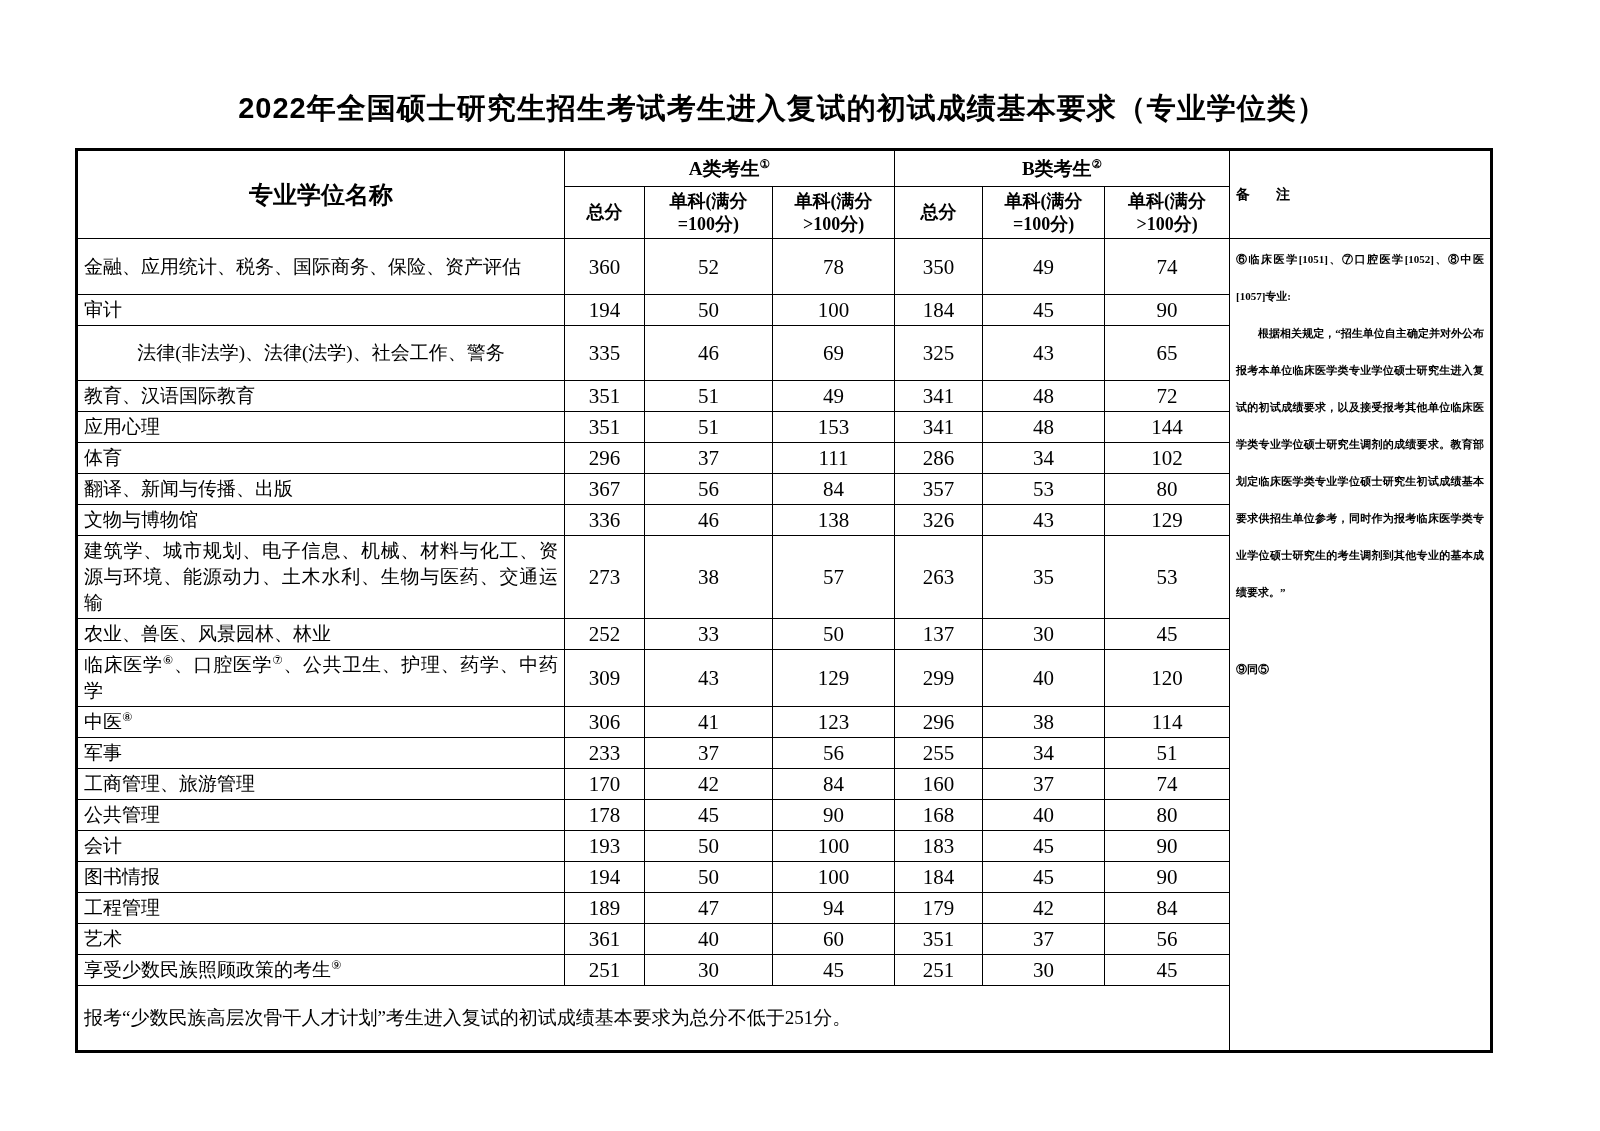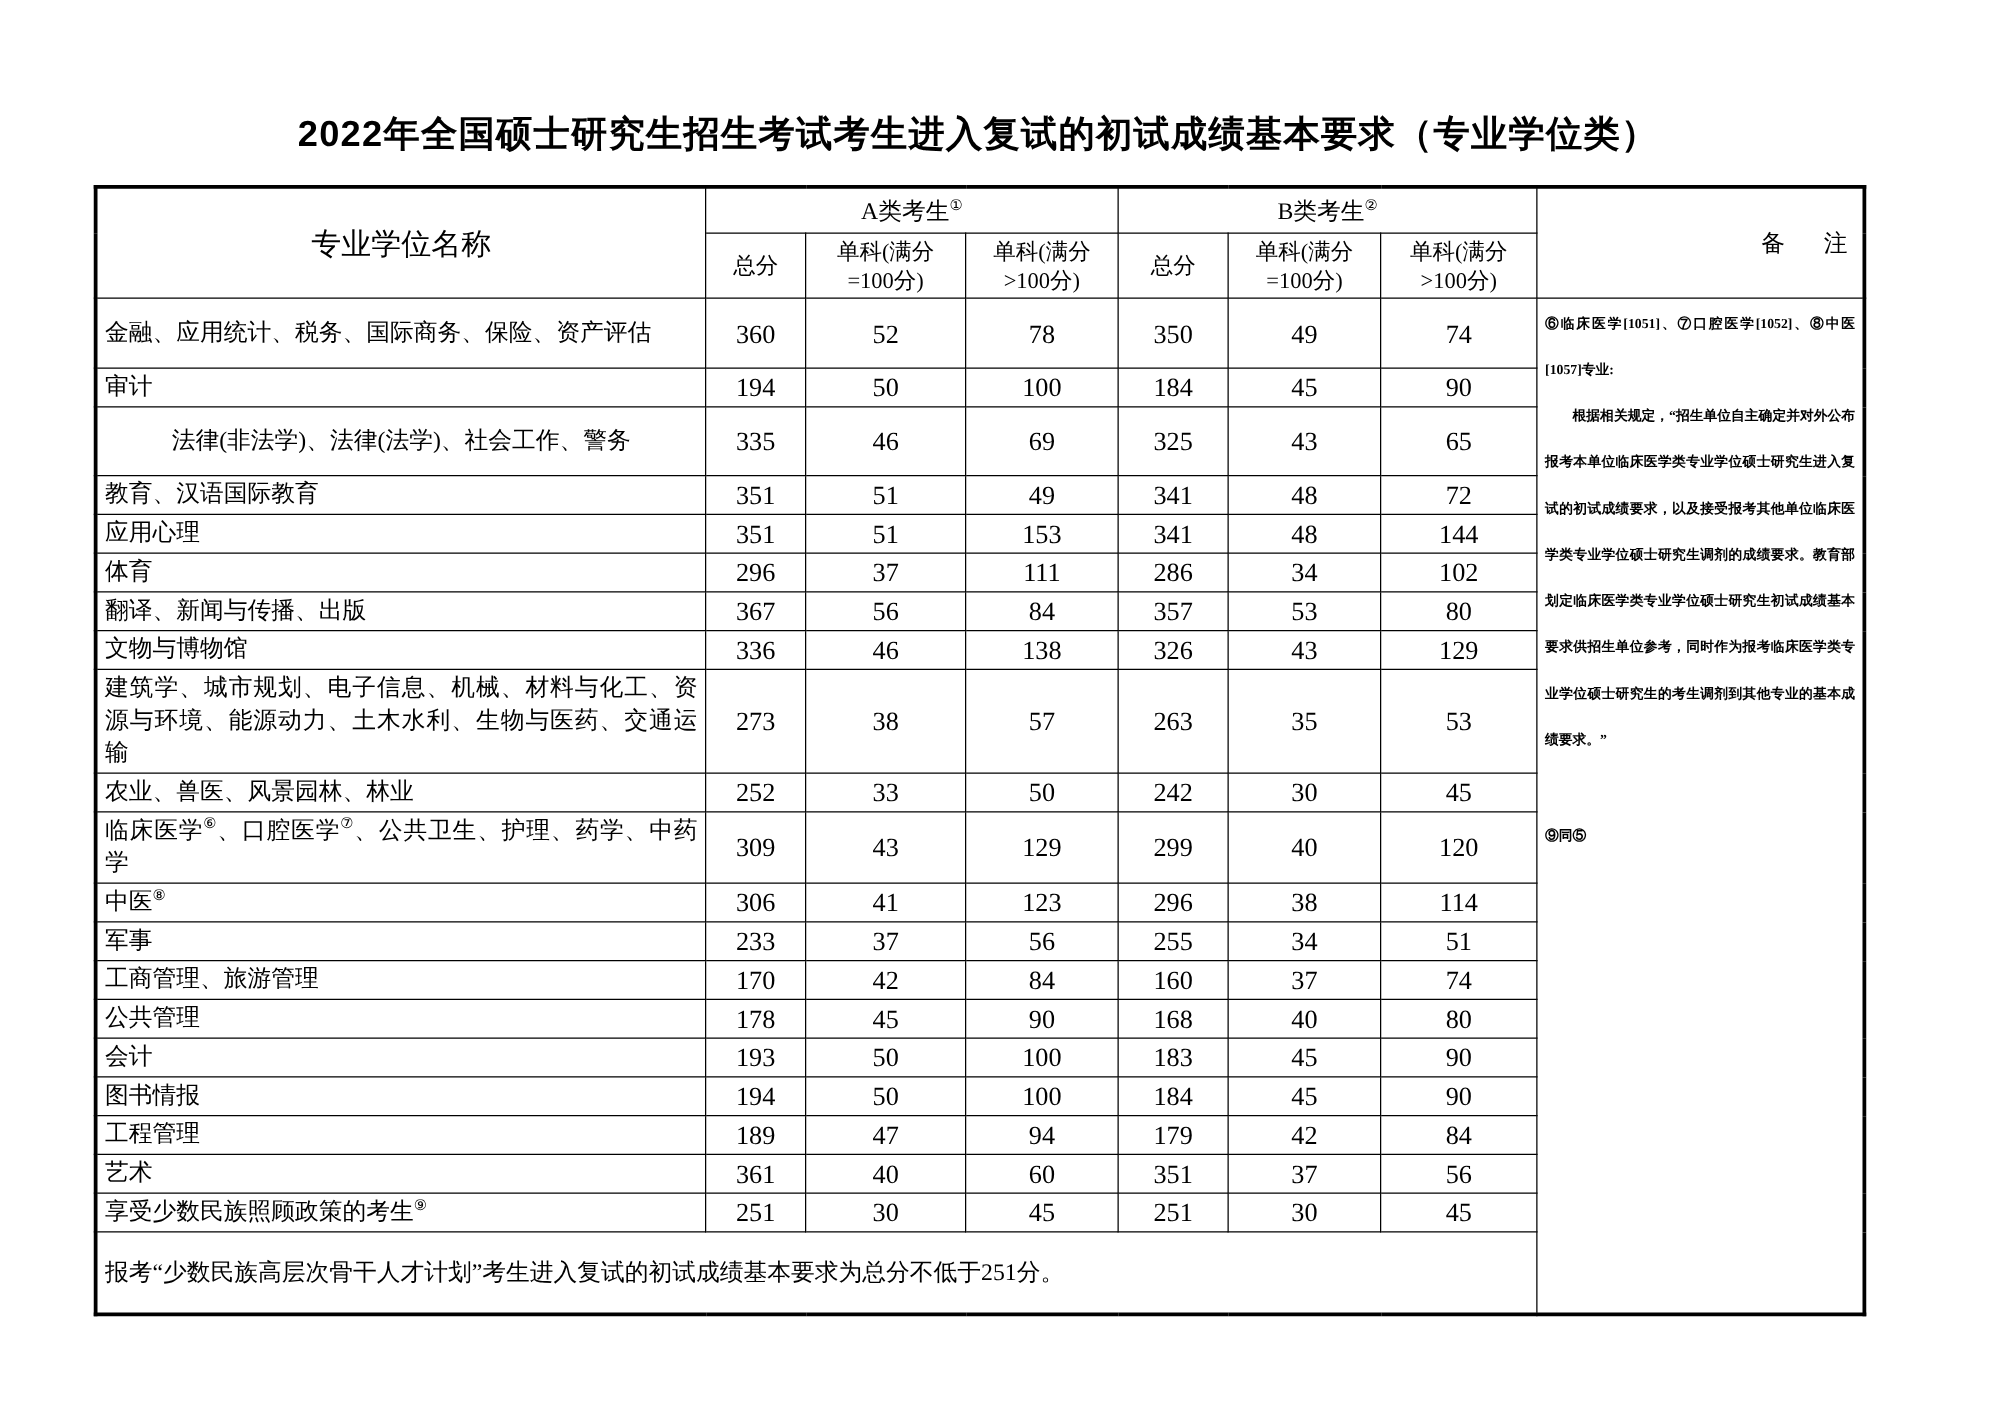--- a/index.html
+++ b/index.html
@@ -24,25 +24,25 @@
   table.score-table {
     width: 1415px;
     border-collapse: collapse;
     table-layout: fixed;
     border: 3px solid #000;
   }
   table.score-table th, table.score-table td {
     border: 1.6px solid #000;
     padding: 2px 6px;
   }
-  thead th { font-weight: normal; }
+  thead th { font-weight: bold; }
   .name-head { font-size: 24px; text-align: center; }
   .group-head { font-size: 19px; text-align: center; height: 37px; }
   .sub-head { font-size: 18px; text-align: center; height: 52px; line-height: 23px; padding: 2px 4px; }
-  .remark-head { font-size: 19px; text-align: right; letter-spacing: 6px; }
+  .remark-head { font-size: 14px; text-align: left; letter-spacing: 6px; }
   td.name-cell {
     font-size: 19px;
     line-height: 26px;
     text-align: justify;
     padding: 2px 5px 2px 7px;
   }
   td.num-cell {
     font-size: 21px;
     text-align: center;
     line-height: 26px;
@@ -189,21 +189,21 @@
           <td class="num-cell">57</td>
           <td class="num-cell">263</td>
           <td class="num-cell">35</td>
           <td class="num-cell">53</td>
         </tr>
         <tr>
           <td class="name-cell">农业、兽医、风景园林、林业</td>
           <td class="num-cell">252</td>
           <td class="num-cell">33</td>
           <td class="num-cell">50</td>
-          <td class="num-cell">242</td>
+          <td class="num-cell">137</td>
           <td class="num-cell">30</td>
           <td class="num-cell">45</td>
         </tr>
         <tr>
           <td class="name-cell">临床医学<sup>⑥</sup>、口腔医学<sup>⑦</sup>、公共卫生、护理、药学、中药学</td>
           <td class="num-cell">309</td>
           <td class="num-cell">43</td>
           <td class="num-cell">129</td>
           <td class="num-cell">299</td>
           <td class="num-cell">40</td>

